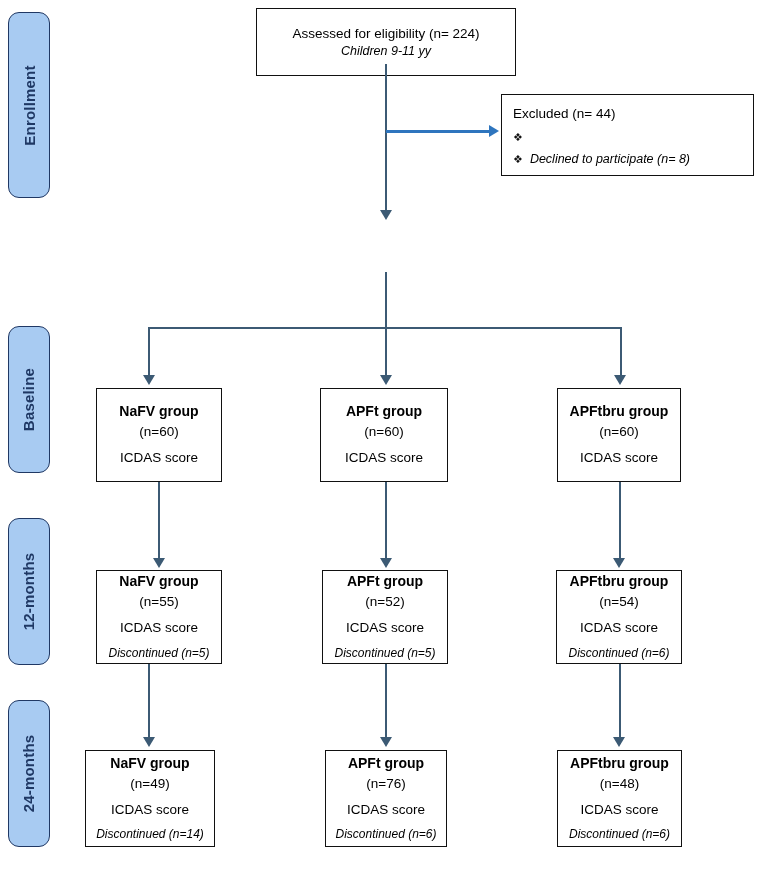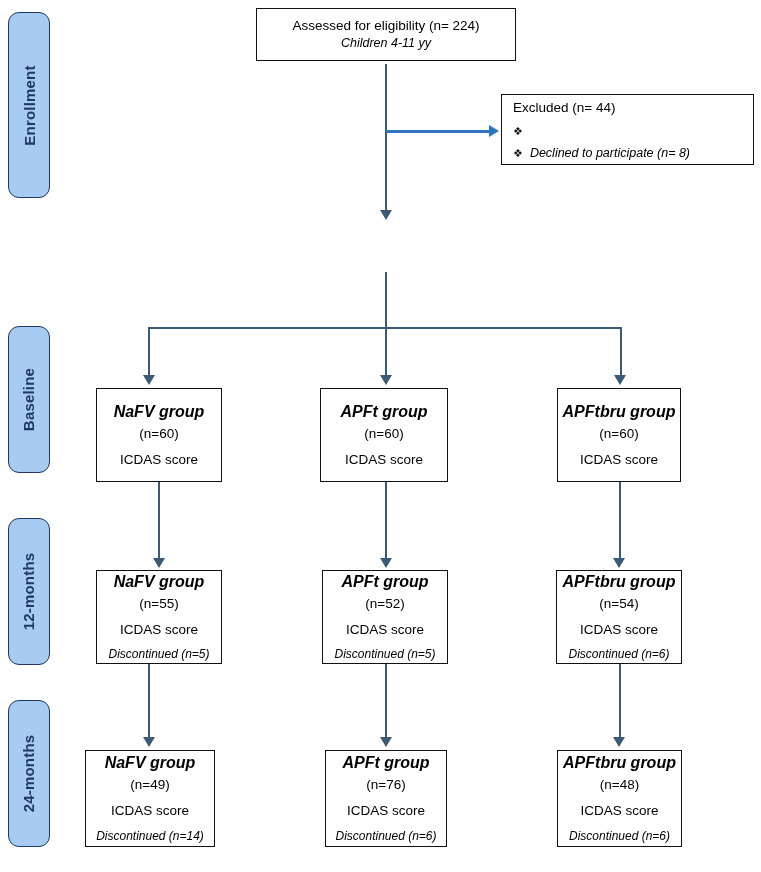--- a/index.html
+++ b/index.html
@@ -42,21 +42,21 @@
     border:1.6px solid #111111;
     box-sizing:border-box;
     display:flex;
     flex-direction:column;
     align-items:center;
     justify-content:center;
     text-align:center;
     padding:4px 6px;
   }
   .box .ln{ line-height:1.42; font-size:13.5px; white-space:nowrap;}
-  .box .ln.title{ font-weight:bold; font-style:italic; font-size:16px;}
+  .box .ln.title{ font-weight:bold; font-size:14px;}
   .box .ln.ital{ font-style:italic; font-size:12px;}
   .box .ln.sub{ font-style:italic; font-size:12.5px;}
   .box .ln.gap{ margin-top:7px;}
 
   
   .box.left{
     align-items:flex-start;
     text-align:left;
     justify-content:center;
     padding:8px 11px;
@@ -106,32 +106,32 @@
   </div>
 
   <div class="stage-tab" style="left:8px;top:518px;width:42px;height:147px;">
     <span class="stage-label">12-months</span>
   </div>
 
   <div class="stage-tab" style="left:8px;top:700px;width:42px;height:147px;">
     <span class="stage-label">24-months</span>
   </div>
 
-  <div class="box" style="left:256px;top:8px;width:260px;height:53px;">
+  <div class="box" style="left:256px;top:8px;width:260px;height:68px;">
     <div class="ln">Assessed for eligibility (n= 224)</div>
-    <div class="ln sub">Children 4-11 yy</div>
+    <div class="ln sub">Children 9-11 yy</div>
   </div>
 
   <div class="vline" style="left:384.8px;top:64px;height:153px;"></div>
   <div class="arrowhead" style="left:379.5px;top:210px;"></div>
 
   <div class="blue-line" style="left:386px;top:130px;width:105px;"></div>
   <div class="blue-arrowhead" style="left:489px;top:125.3px;"></div>
 
-  <div class="box left" style="left:501px;top:94px;width:253px;height:71px;">
+  <div class="box left" style="left:501px;top:94px;width:253px;height:82px;">
     <div class="ln">Excluded  (n= 44)</div>
     <div class="excl-item">
       <span class="excl-bullet">❖</span>
     </div>
     <div class="excl-item">
       <span class="excl-bullet">❖</span>
       <span>Declined to participate (n= 8)</span>
     </div>
   </div>
 

